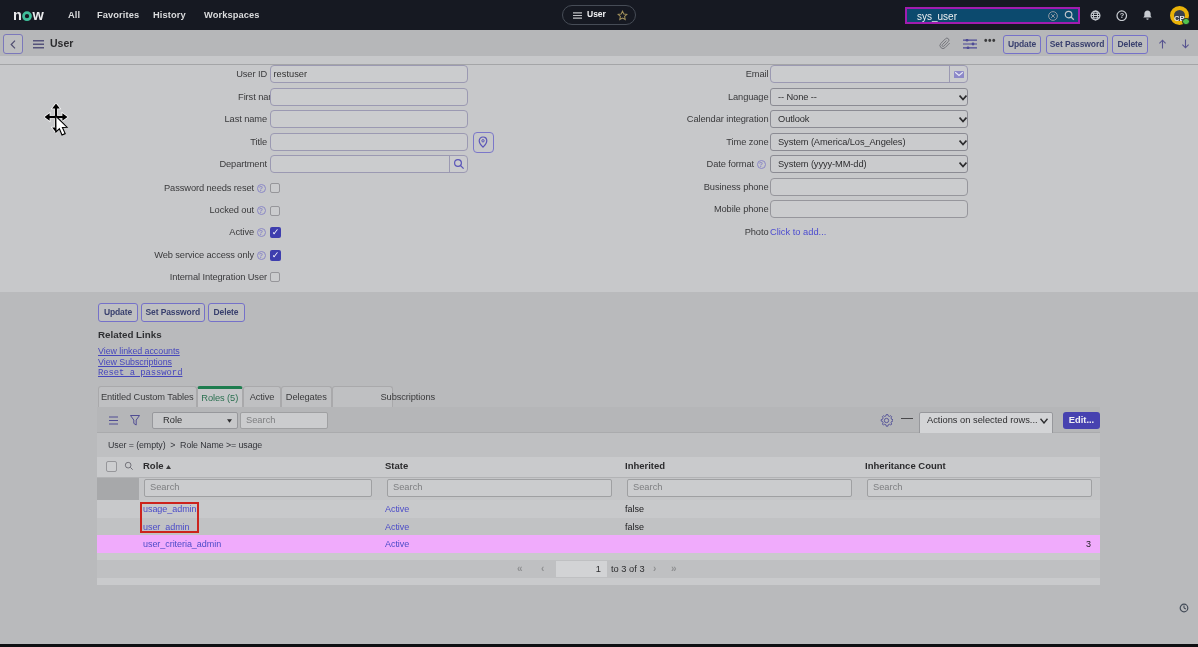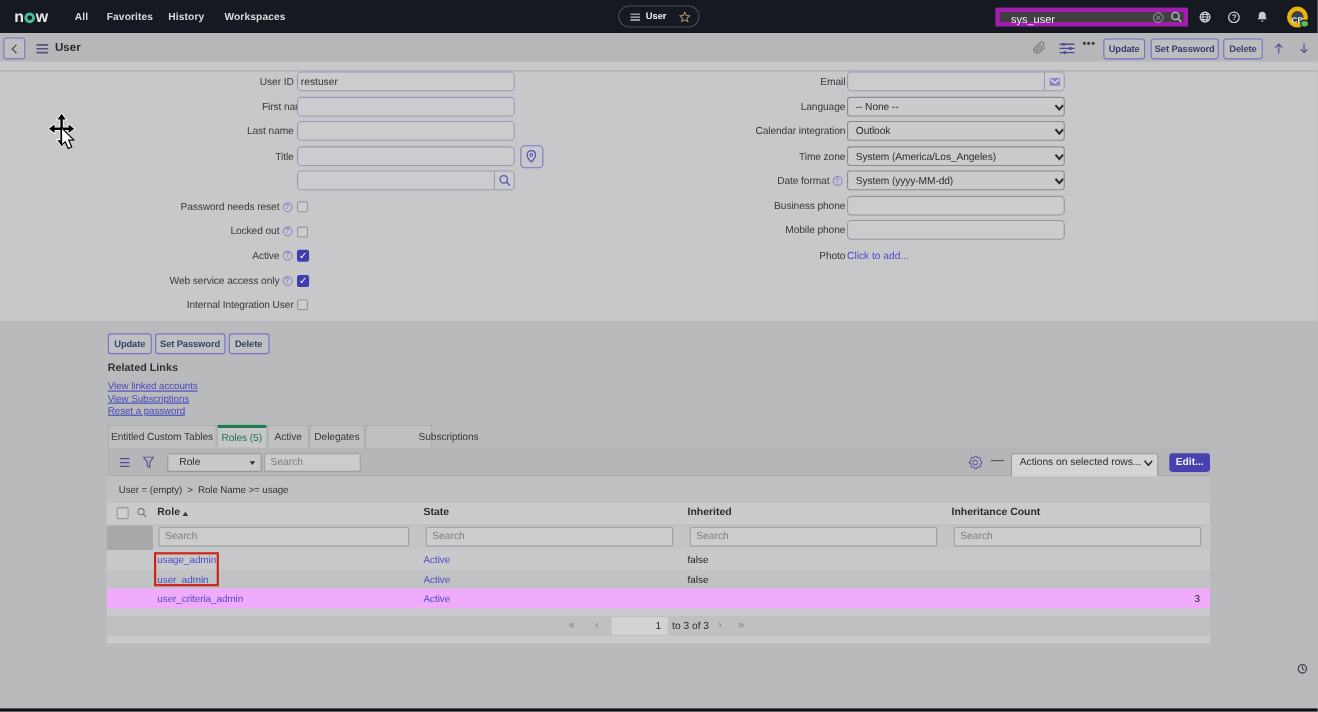--- a/index.html
+++ b/index.html
@@ -3,21 +3,21 @@
 <meta charset="utf-8">
 <style>
 * { margin:0; padding:0; box-sizing:border-box; }
 html,body { width:1198px; height:647px; overflow:hidden; background:#b9babc; font-family:"Liberation Sans",sans-serif; }
 .abs { position:absolute; }
 #stage { position:relative; width:1198px; height:647px; }
 
 #topbar { left:0; top:0; width:1198px; height:30px; background:#161922; }
 .tmenu { color:#dadbdd; font-size:9.3px; font-weight:bold; top:10px; letter-spacing:0.1px; }
 #pill { left:562px; top:5px; width:74px; height:20px; border:1px solid #464c56; border-radius:10px; }
-#tsearch { left:905px; top:7px; width:175px; height:17px; background:#404040; border:4px solid #a21caf; color:#eff0f2; font-size:10px; line-height:15px; padding-left:10px; }
+#tsearch { left:905px; top:7px; width:175px; height:17px; background:#0c4a6e; border:2px solid #a21caf; color:#eff0f2; font-size:10px; line-height:15px; padding-left:10px; }
 
 #ribbon { left:0; top:30px; width:1198px; height:26px; background:#b6b7b9; }
 #ribbon2 { left:0; top:56px; width:1198px; height:9px; background:#c7c8ca; border-bottom:1px solid #a4a5a7; }
 #backbtn { left:3px; top:4px; width:20px; height:20px; border:1.3px solid #7b78bb; border-radius:3px; background:rgba(255,255,255,0.10); }
 .gbtn { top:5px; height:19px; border:1px solid #7571c9; border-radius:3px; background:rgba(255,255,255,0.09); color:#39406e; font-size:8.5px; font-weight:bold; text-align:center; line-height:17px; letter-spacing:-0.1px; }
 
 #form { left:0; top:65px; width:1198px; height:227px; background:#c7c8ca; }
 .flabel { font-size:9.3px; color:#3a3a3c; text-align:right; height:18px; line-height:18px; letter-spacing:-0.1px; }
 .clabel { font-size:9.3px; color:#3a3a3c; text-align:right; height:11px; line-height:11px; letter-spacing:-0.1px; }
 .finput { background:#cbccce; border:1px solid #9b99b2; border-radius:4px; height:18px; font-size:9.3px; color:#333; line-height:16px; padding-left:2.5px; }
@@ -132,20 +132,21 @@
     <div class="abs flabel" style="left:0; top:45px; width:267px;">Last name</div>
     <div class="abs finput" style="left:270px; top:45px; width:197.5px;"></div>
     <div class="abs flabel" style="left:0; top:67.5px; width:267px;">Title</div>
     <div class="abs finput" style="left:270px; top:67.5px; width:197.5px;"></div>
     <div class="abs" style="left:473px; top:66.5px; width:21px; height:21px; border:1.5px solid #7b77c9; border-radius:4px;">
         <svg class="abs" style="left:4px; top:3px;" width="10" height="12" viewBox="0 0 10 12">
           <path d="M5 1C2.8 1 1.2 2.6 1.2 4.8c0 2.6 3.8 6.4 3.8 6.4s3.8-3.8 3.8-6.4C8.8 2.6 7.2 1 5 1z" fill="none" stroke="#5a55b8" stroke-width="1.2"></path>
           <circle cx="5" cy="4.8" r="1.2" fill="none" stroke="#5a55b8" stroke-width="1"></circle>
         </svg>
       </div>
+    <div class="abs flabel" style="left:0; top:90px; width:267px;">Department</div>
     <div class="abs finput" style="left:270px; top:90px; width:197.5px;"></div>
     <div class="abs" style="left:449px; top:91px; width:18px; height:16px; border-left:1px solid #9b99b2;">
         <svg class="abs" style="left:3px; top:2px;" width="12" height="12" viewBox="0 0 12 12">
           <circle cx="5" cy="5" r="3.4" fill="none" stroke="#5a55b8" stroke-width="1.2"></circle>
           <path d="M7.6 7.6l3 3" stroke="#5a55b8" stroke-width="1.3"></path>
         </svg>
       </div>
     <div class="abs clabel" style="left:0; top:117.7px; width:254px;">Password needs reset</div>
     <div class="abs qicon" style="left:256.5px; top:118.7px;">?</div>
     <div class="abs cbox" style="left:270px; top:118.2px;"></div>
@@ -198,21 +199,21 @@
       </svg>
   </div>
 
   <div class="abs" id="lower">
     <div class="abs lbtn" style="left:98px; width:40px;">Update</div>
     <div class="abs lbtn" style="left:141px; width:63.5px;">Set Password</div>
     <div class="abs lbtn" style="left:207.5px; width:37px;">Delete</div>
     <div class="abs" style="left:98px; top:37px; font-size:9.8px; font-weight:bold; color:#2f3033;">Related Links</div>
     <div class="abs rlink" style="left:98px; top:54px;">View linked accounts</div>
     <div class="abs rlink" style="left:98px; top:65px;">View Subscriptions</div>
-    <div class="abs rlink" style="left:98px; top:76px;">Reset a password</div>
+    <div class="abs rlink" style="left:98px; top:76px;font-family:Liberation Mono, monospace;">Reset a password</div>
 
     <div class="abs tab" style="left:98px; width:98.5px;">Entitled Custom Tables</div>
     <div class="abs tab" id="tabactive" style="left:196.5px; width:46.5px;">Roles (5)</div>
     <div class="abs tab" style="left:243px; width:38px;">Active</div>
     <div class="abs tab" style="left:281px; width:50.5px;">Delegates</div>
     <div class="abs tab" style="left:331.5px; width:61px;padding-left:48px;">Subscriptions</div>
 
     <div class="abs" id="tablebox">
       <div class="abs" id="ttoolbar">
         <svg class="abs" style="left:12px; top:9px;" width="9" height="9" viewBox="0 0 9 9">

